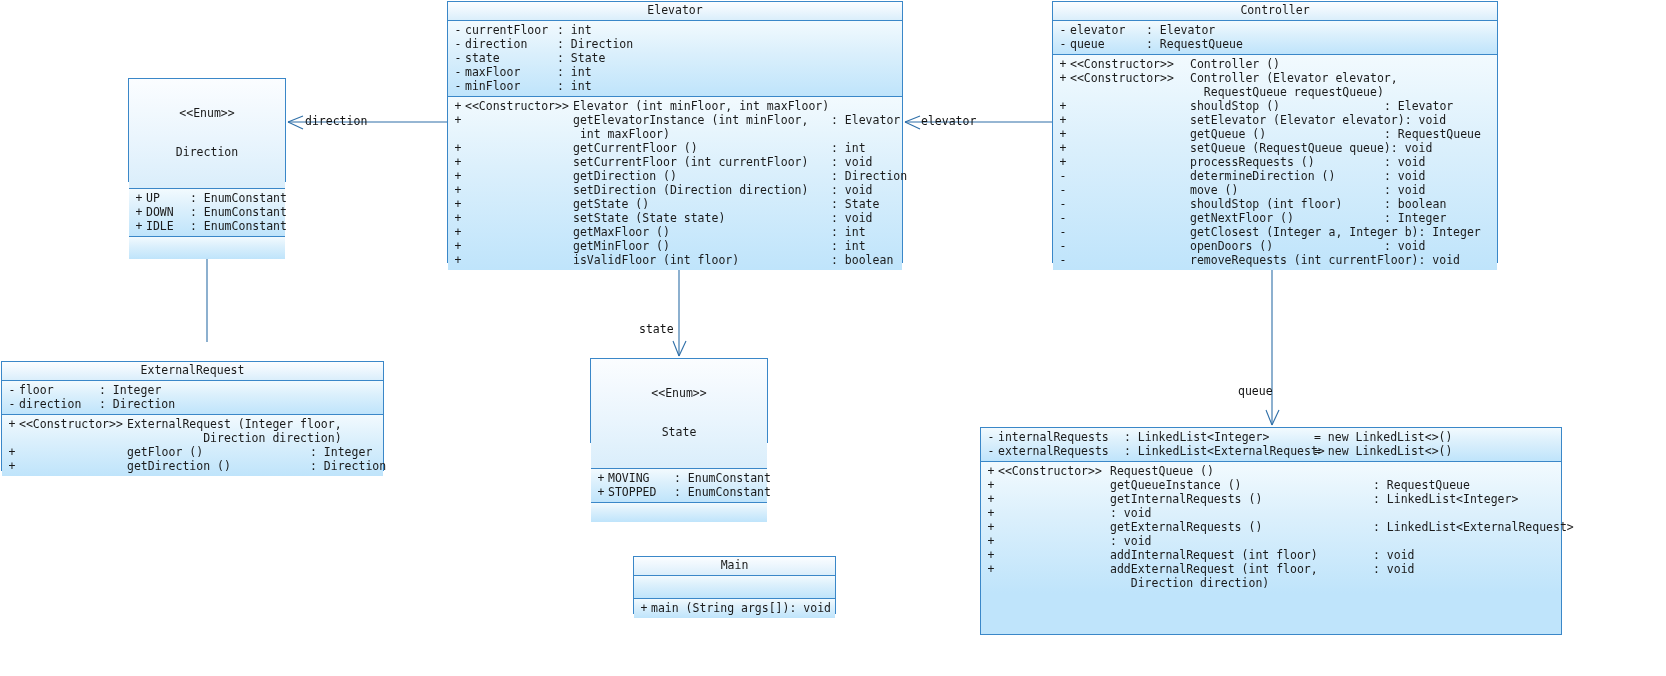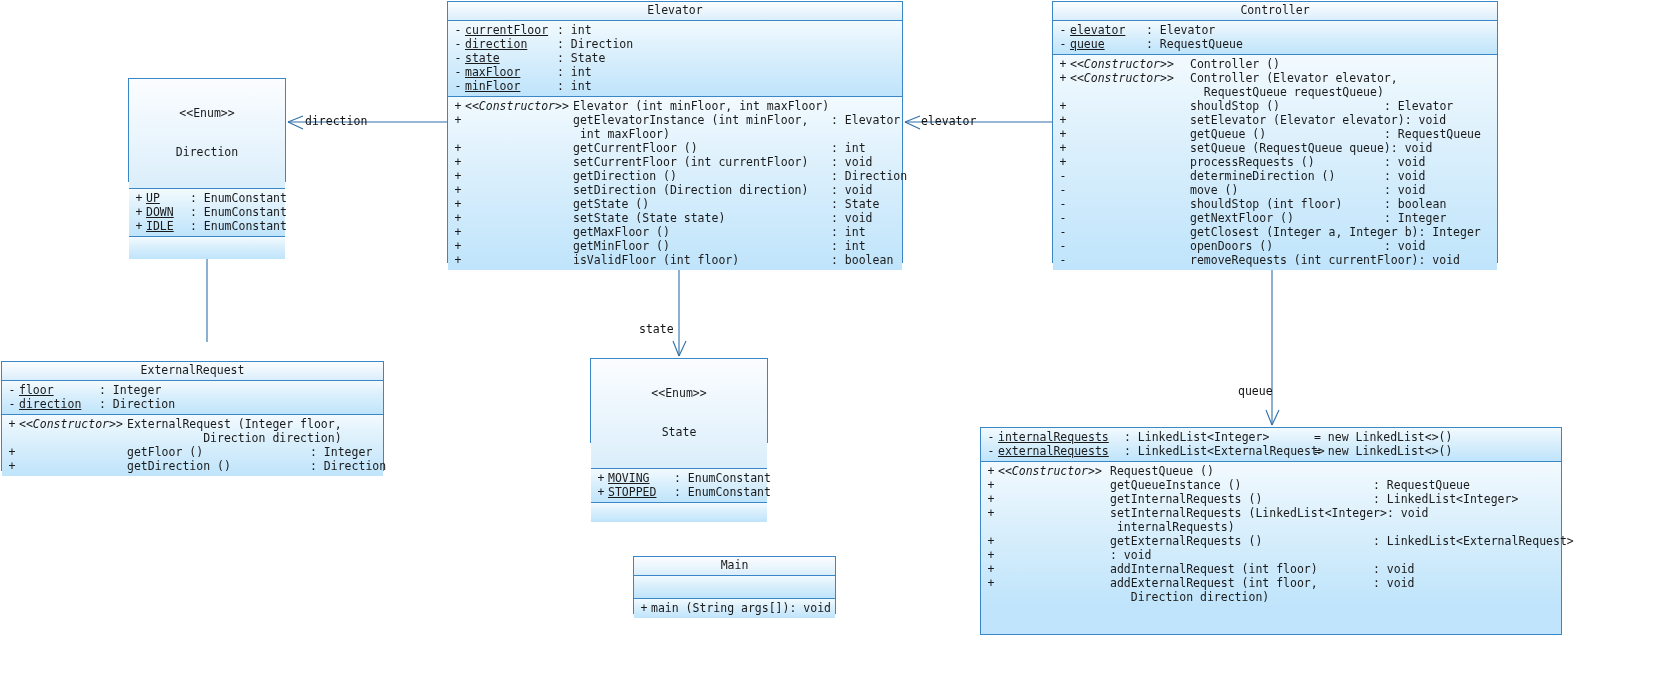--- a/index.html
+++ b/index.html
@@ -35,26 +35,26 @@
   .uml .compart.last{border-bottom:none;}
   .uml .compart.empty{min-height:17px;}
   .row{
     display:flex;
     align-items:flex-start;
     line-height:14px;
     white-space:pre;
     padding:0 3px;
   }
   .vis{width:14px;flex:0 0 14px;text-align:center;}
-  .stereo-col{flex:0 0 auto;white-space:pre;font-style:italic;}
+  .stereo-col{flex:0 0 auto;white-space:pre;}
   .sig{flex:1 1 auto;white-space:pre;}
   .ret{flex:0 0 auto;white-space:pre;text-align:left;}
 
   
-  .arow .aname{flex:0 0 auto;white-space:pre;text-decoration:underline;}
+  .arow .aname{flex:0 0 auto;white-space:pre;}
   .arow .atype{flex:0 0 auto;white-space:pre;}
   .arow .adef{flex:0 0 auto;white-space:pre;}
 
   .edge-label{
     position:absolute;
     white-space:pre;
     font-family:"DejaVu Sans Mono","Liberation Mono",monospace;
     font-size:11.5px;
     color:#111;
     background:transparent;
@@ -212,22 +212,21 @@
 
   <div class="uml" id="box-requestqueue">
     <div class="compart">
       <div class="row arow"><span class="vis">-</span><span class="aname" style="width:126px">internalRequests</span><span class="atype" style="width:190px">: LinkedList&lt;Integer&gt;</span><span class="adef">= new LinkedList&lt;&gt;()</span></div>
       <div class="row arow"><span class="vis">-</span><span class="aname" style="width:126px">externalRequests</span><span class="atype" style="width:190px">: LinkedList&lt;ExternalRequest&gt;</span><span class="adef">= new LinkedList&lt;&gt;()</span></div>
     </div>
     <div class="compart last">
       <div class="row"><span class="vis">+</span><span class="stereo-col" style="width:112px">&lt;&lt;Constructor&gt;&gt;</span><span class="sig">RequestQueue ()</span><span class="ret" style="width:185px"></span></div>
       <div class="row"><span class="vis">+</span><span class="stereo-col" style="width:112px"></span><span class="sig">getQueueInstance ()</span><span class="ret" style="width:185px">: RequestQueue</span></div>
       <div class="row"><span class="vis">+</span><span class="stereo-col" style="width:112px"></span><span class="sig">getInternalRequests ()</span><span class="ret" style="width:185px">: LinkedList&lt;Integer&gt;</span></div>
-      <div class="row"><span class="vis">+</span><span class="stereo-col" style="width:112px"></span><span class="sig">setInternalRequests (LinkedList&lt;Integer&gt;
- internalRequests)</span><span class="ret" style="width:185px">: void</span></div>
+      <div class="row"><span class="vis">+</span><span class="stereo-col" style="width:112px"></span><span class="ret" style="width:185px">: void</span></div>
       <div class="row"><span class="vis">+</span><span class="stereo-col" style="width:112px"></span><span class="sig">getExternalRequests ()</span><span class="ret" style="width:185px">: LinkedList&lt;ExternalRequest&gt;</span></div>
       <div class="row"><span class="vis">+</span><span class="stereo-col" style="width:112px"></span><span class="ret" style="width:185px">: void</span></div>
       <div class="row"><span class="vis">+</span><span class="stereo-col" style="width:112px"></span><span class="sig">addInternalRequest (int floor)</span><span class="ret" style="width:185px">: void</span></div>
       <div class="row"><span class="vis">+</span><span class="stereo-col" style="width:112px"></span><span class="sig">addExternalRequest (int floor,
    Direction direction)</span><span class="ret" style="width:185px">: void</span></div>
     </div>
   </div>
 
 </div>
 

